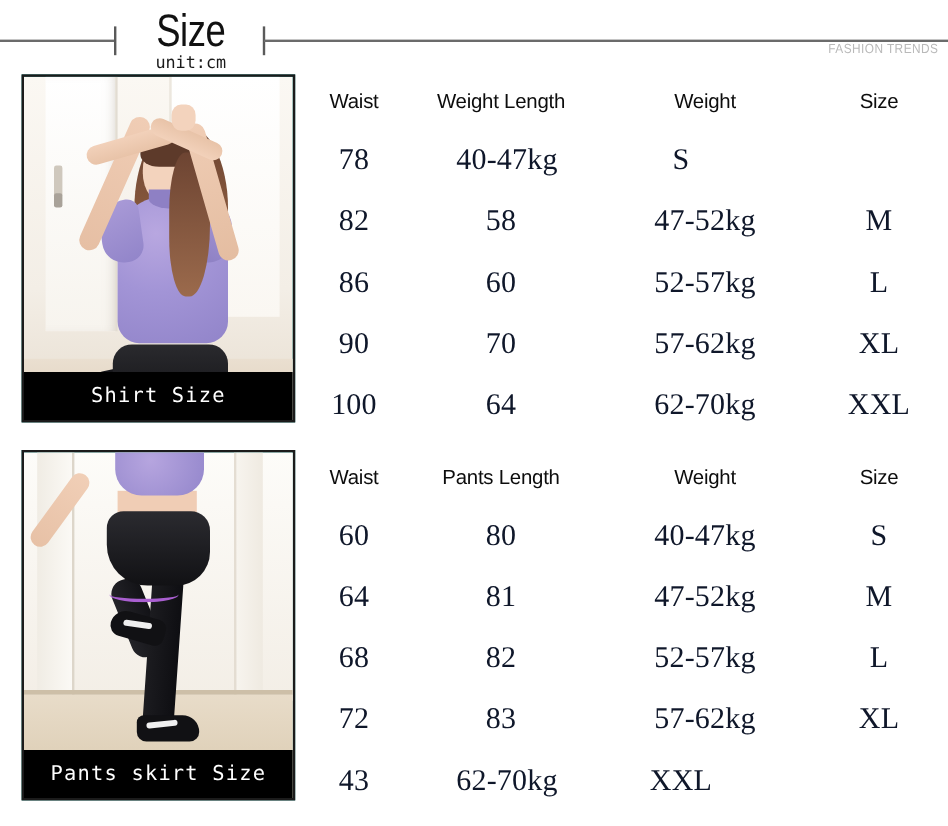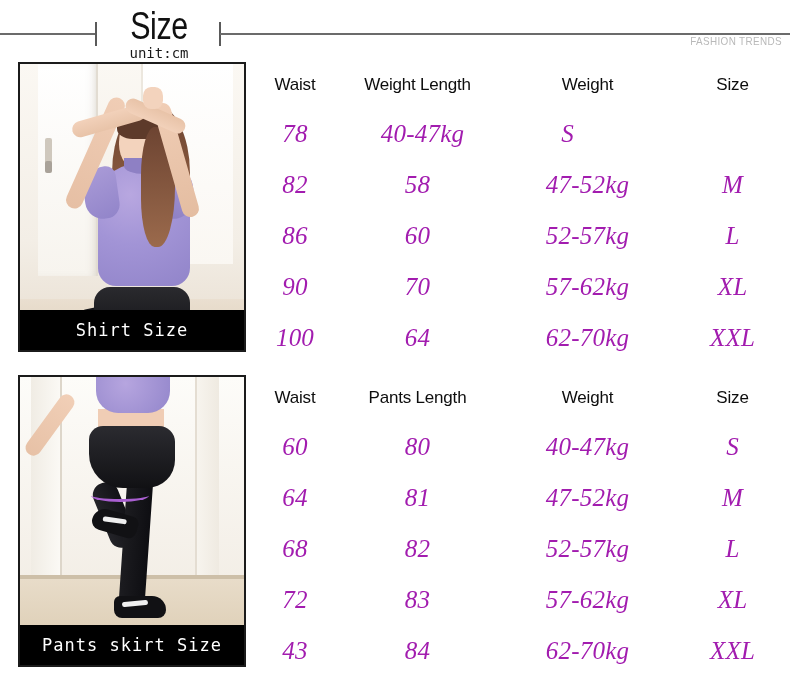--- a/index.html
+++ b/index.html
@@ -433,23 +433,22 @@
   .thead .tcell {
     font-family: "Liberation Sans Narrow", "Liberation Sans", sans-serif;
     font-size: 17px;
     font-weight: 400;
     color: #0d0d0d;
     letter-spacing: -0.2px;
   }
   .tbody .tcell {
     font-family: "Liberation Serif", "DejaVu Serif", serif;
     font-size: 25px;
-    color: #a21caf;
+    color: #0f172a;
     letter-spacing: 0.2px;
-    font-style: italic;
   }
   .tcell { text-align: center; }
   .c-waist  { width: 80px; }
   .c-length { width: 165px; }
   .c-weight { width: 175px; }
   .c-size   { width: 115px; }
 
   .thead { height: 46px; }
   .tbody .trow { height: 51px; }
 </style>
@@ -588,19 +587,18 @@
         <div class="tcell c-size">L</div>
       </div>
       <div class="trow">
         <div class="tcell c-waist">72</div>
         <div class="tcell c-length">83</div>
         <div class="tcell c-weight">57-62kg</div>
         <div class="tcell c-size">XL</div>
       </div>
       <div class="trow">
         <div class="tcell c-waist">43</div>
-        <div class="tcell c-length">84</div>
         <div class="tcell c-weight">62-70kg</div>
         <div class="tcell c-size">XXL</div>
       </div>
     </div>
   </div>
 </div>
 
 </body></html>

